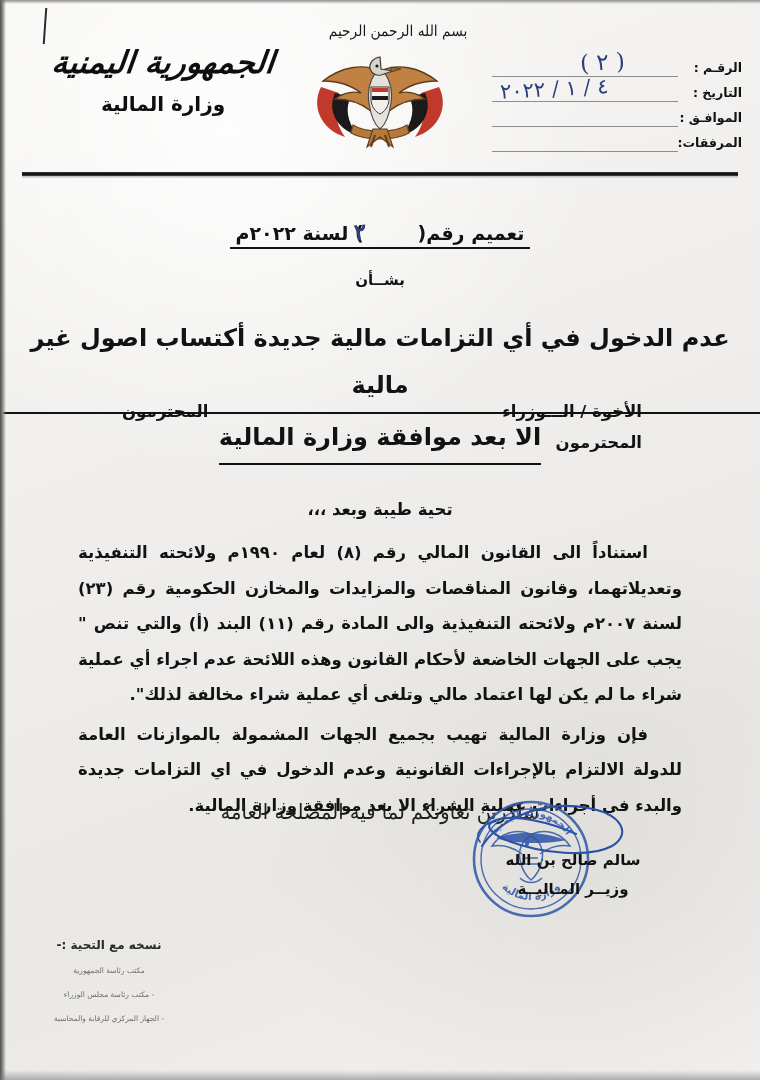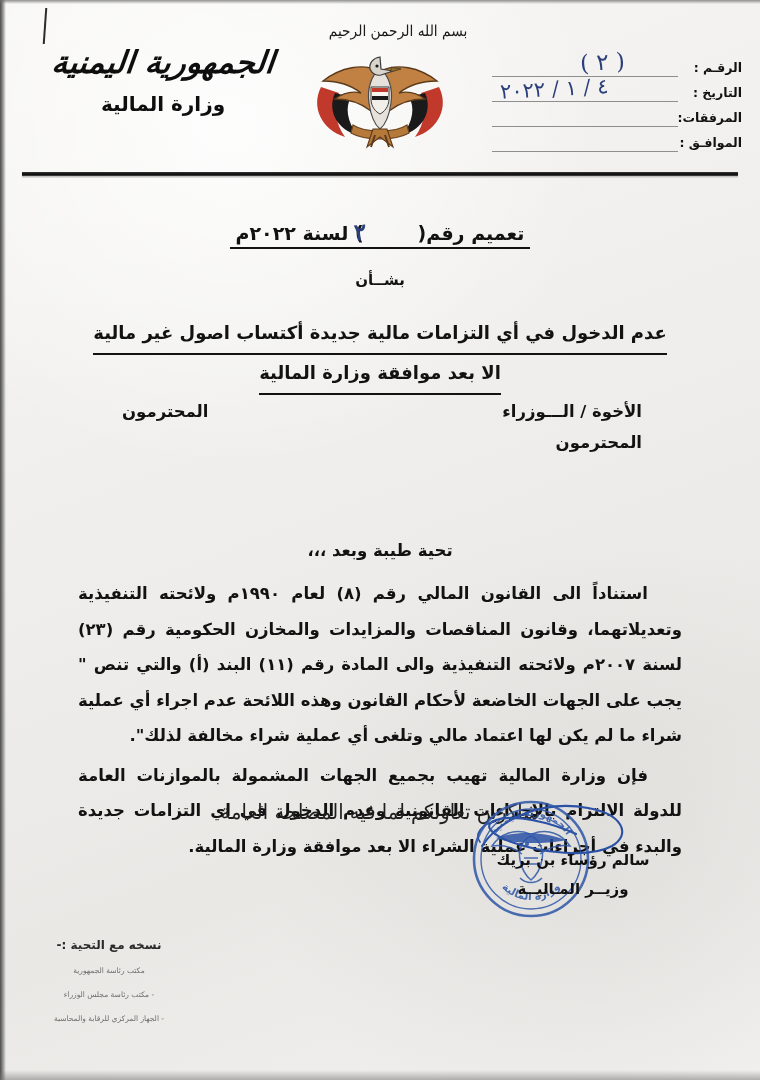--- a/index.html
+++ b/index.html
@@ -192,21 +192,21 @@
     transform: rotate(-5deg);
   }
   .besh {
     font-size: 15px;
     font-weight: bold;
     margin-top: 22px;
     letter-spacing: 9px;
   }
   .subject {
     margin-top: 26px;
-    font-size: 18px;
+    font-size: 24px;
     font-weight: bold;
     line-height: 1.95;
   }
   .subject span {
     border-bottom: 2.2px solid #121212;
     padding-bottom: 3px;
     display: inline-block;
   }
 
   
@@ -238,21 +238,20 @@
     padding: 0 78px 0 78px;
     box-sizing: border-box;
     font-size: 16.5px;
     line-height: 2.15;
     font-weight: bold;
   }
   .greeting {
     text-align: center;
     letter-spacing: 1px;
     margin-bottom: 8px;
-    margin-top: 41px;
   }
   .para {
     text-align: justify;
     text-align-last: right;
     text-indent: 34px;
     margin: 0 0 4px 0;
   }
   .connector {
     text-align: center;
     letter-spacing: 2px;
@@ -342,25 +341,25 @@
           <span class="hand hand-num">( ٢ )</span>
         </div>
       </div>
       <div class="field-row">
         <div class="field-label">التاريخ :</div>
         <div class="field-line">
           <span class="hand hand-date">٤ / ١ / ٢٠٢٢</span>
         </div>
       </div>
       <div class="field-row">
-        <div class="field-label">المرفقات:</div>
+        <div class="field-label">الموافـق :</div>
         <div class="field-line"></div>
       </div>
       <div class="field-row">
-        <div class="field-label">الموافـق :</div>
+        <div class="field-label">المرفقات:</div>
         <div class="field-line"></div>
       </div>
     </div>
 
     <div class="emblem-wrap">
       <div class="basmala">بسم الله الرحمن الرحيم</div>
       <svg class="emblem" viewBox="0 0 150 110">
 
         <path d="M16 46 C6 66 16 88 40 96 C30 82 28 66 34 52 Z" fill="#c0392b"></path>
         <path d="M134 46 C144 66 134 88 110 96 C120 82 122 66 116 52 Z" fill="#c0392b"></path>
@@ -449,21 +448,21 @@
       <path d="M61 38 C52 42 48 52 50 62 C52 72 56 78 61 82 C66 78 70 72 72 62 C74 52 70 42 61 38 Z"></path>
       <path d="M60 36 C44 30 30 36 22 48 C34 46 44 50 52 56"></path>
       <path d="M62 36 C78 30 92 36 100 48 C88 46 78 50 70 56"></path>
       <path d="M50 80 C56 86 66 86 72 80"></path>
       <path d="M54 60 L68 60 M54 66 L68 66"></path>
       <circle cx="57" cy="46" r="1.4" fill="#2f57a8"></circle>
     </g>
   </svg>
 
   <div class="signature-block">
-    <div>سالم رؤساء بن بريك</div>
+    <div>سالم صالح بن الله</div>
     <div>وزيــر المـاليــة</div>
   </div>
 
   <div class="cc-block">
     <div class="cc-title">نسخه مع التحية :-</div>
     <div class="cc-item">مكتب رئاسة الجمهورية</div>
     <div class="cc-item">- مكتب رئاسة مجلس الوزراء</div>
     <div class="cc-item">- الجهاز المركزي للرقابة والمحاسبة</div>
   </div>
 

